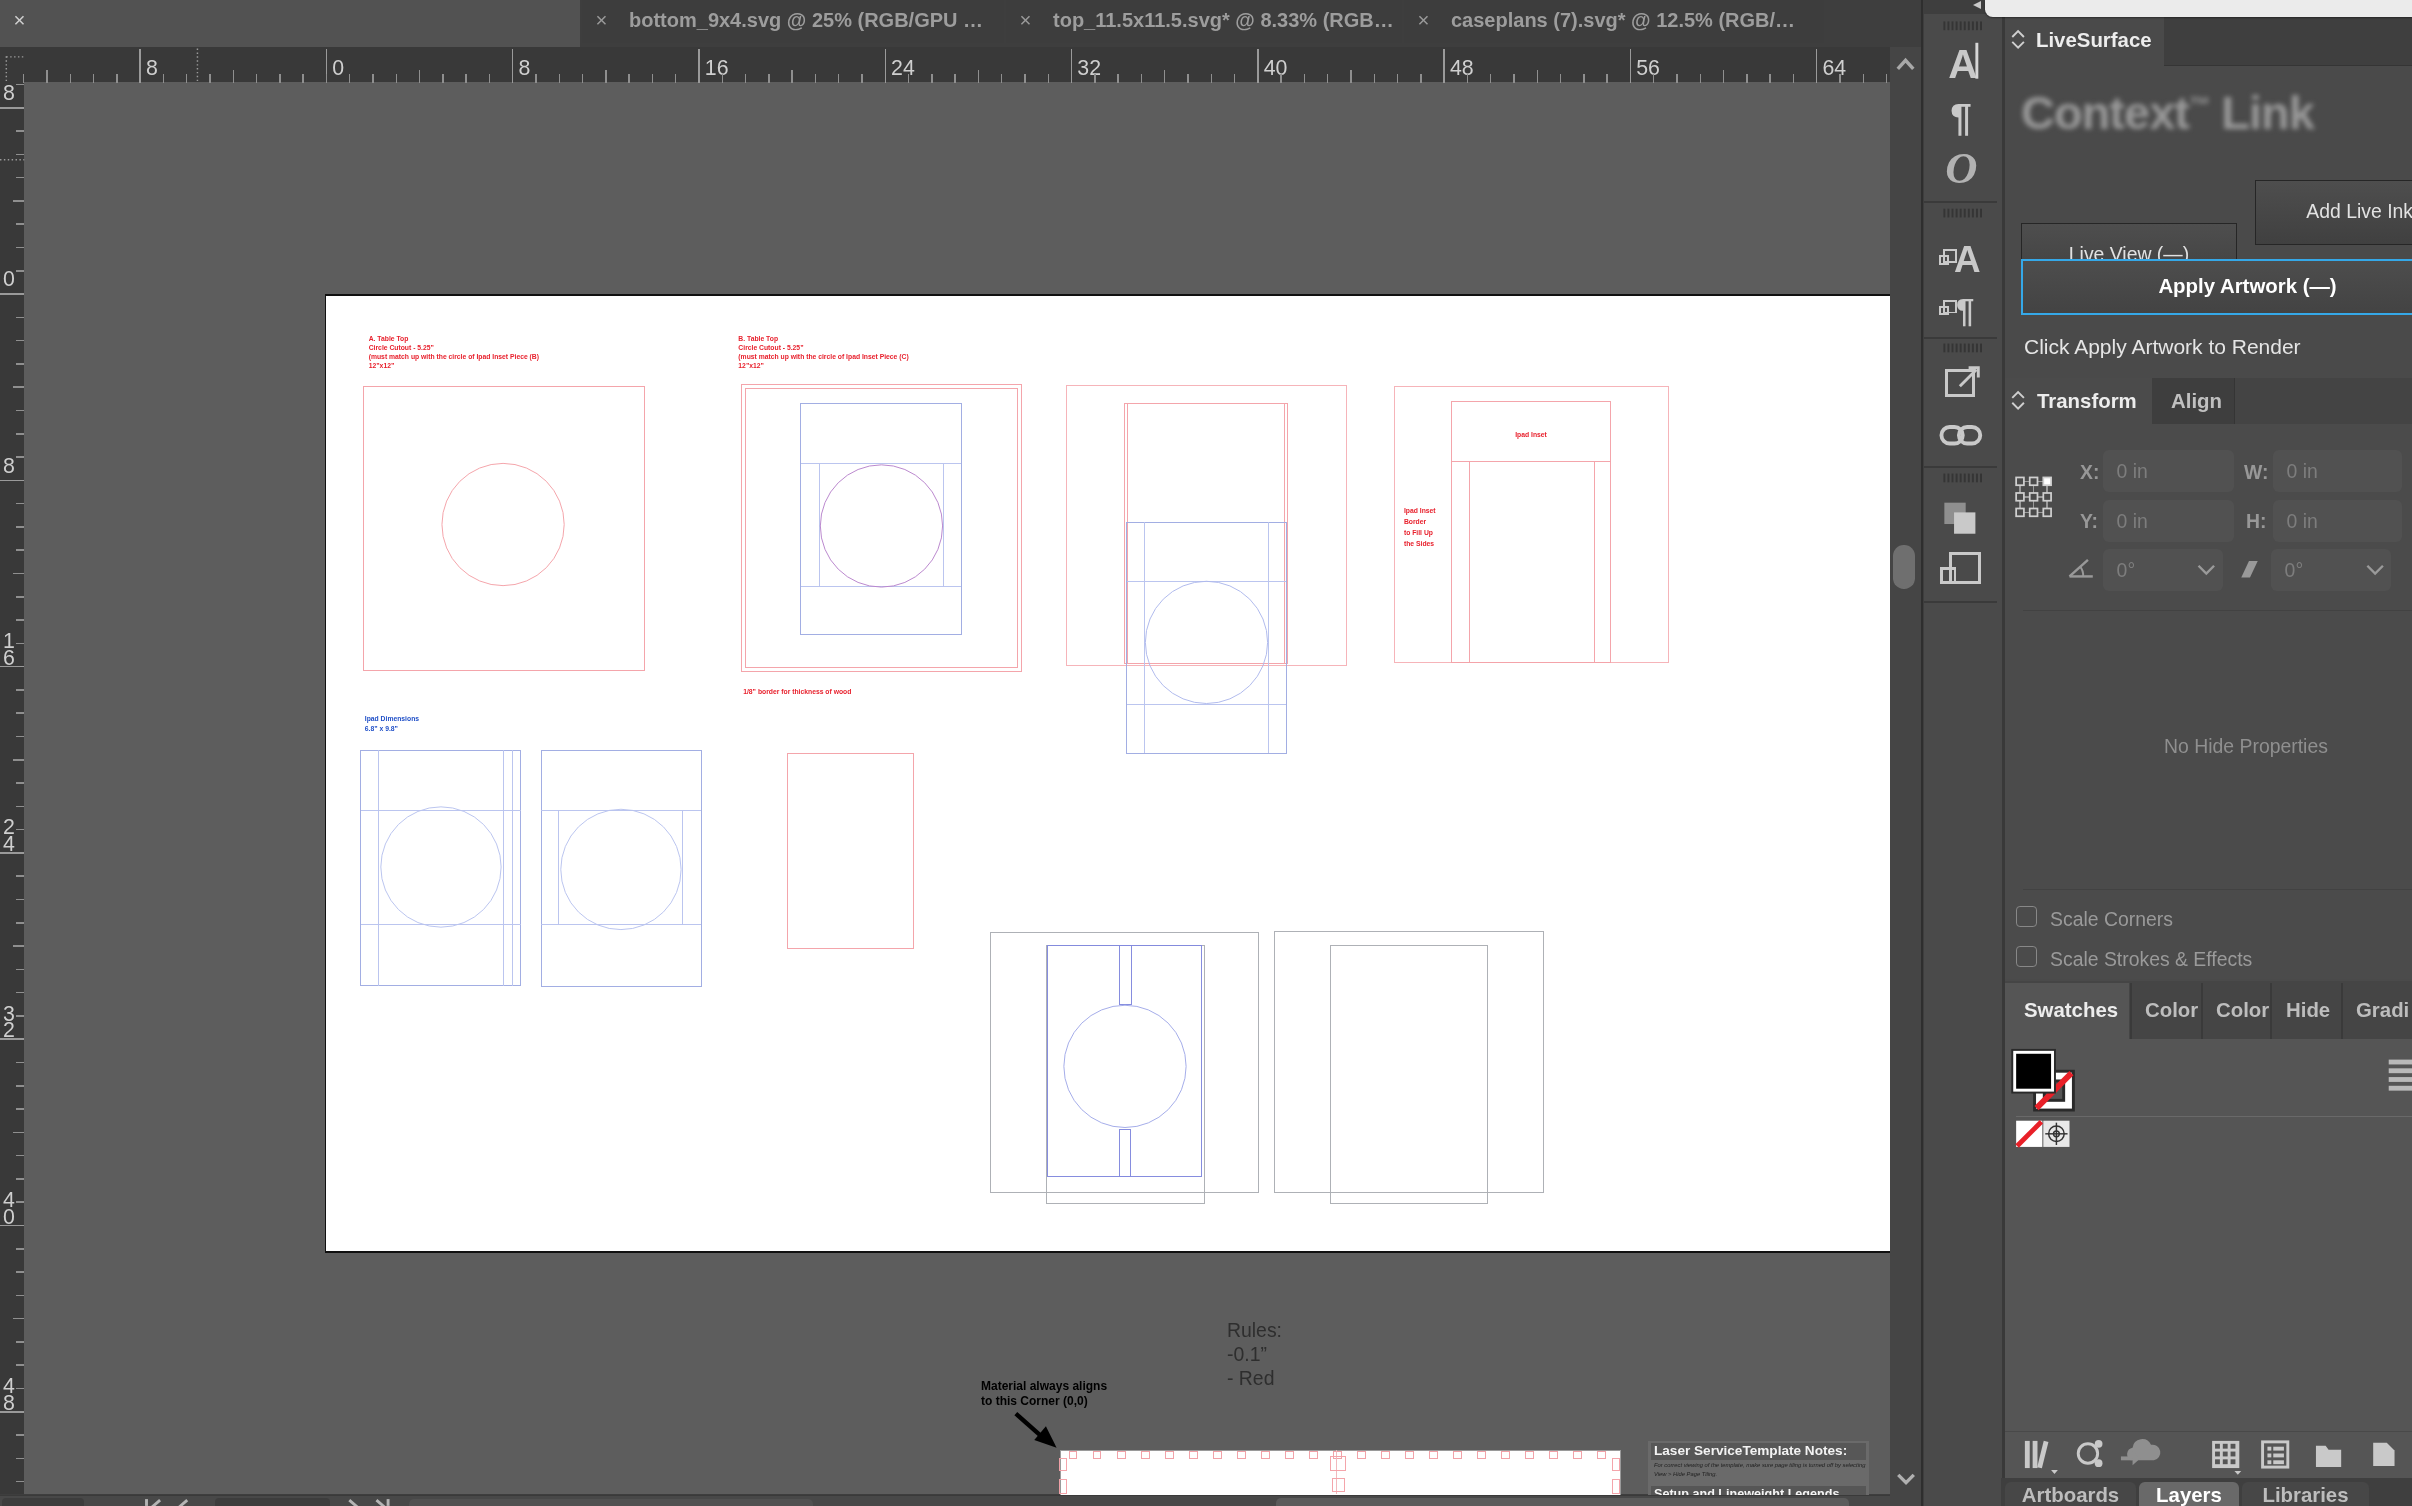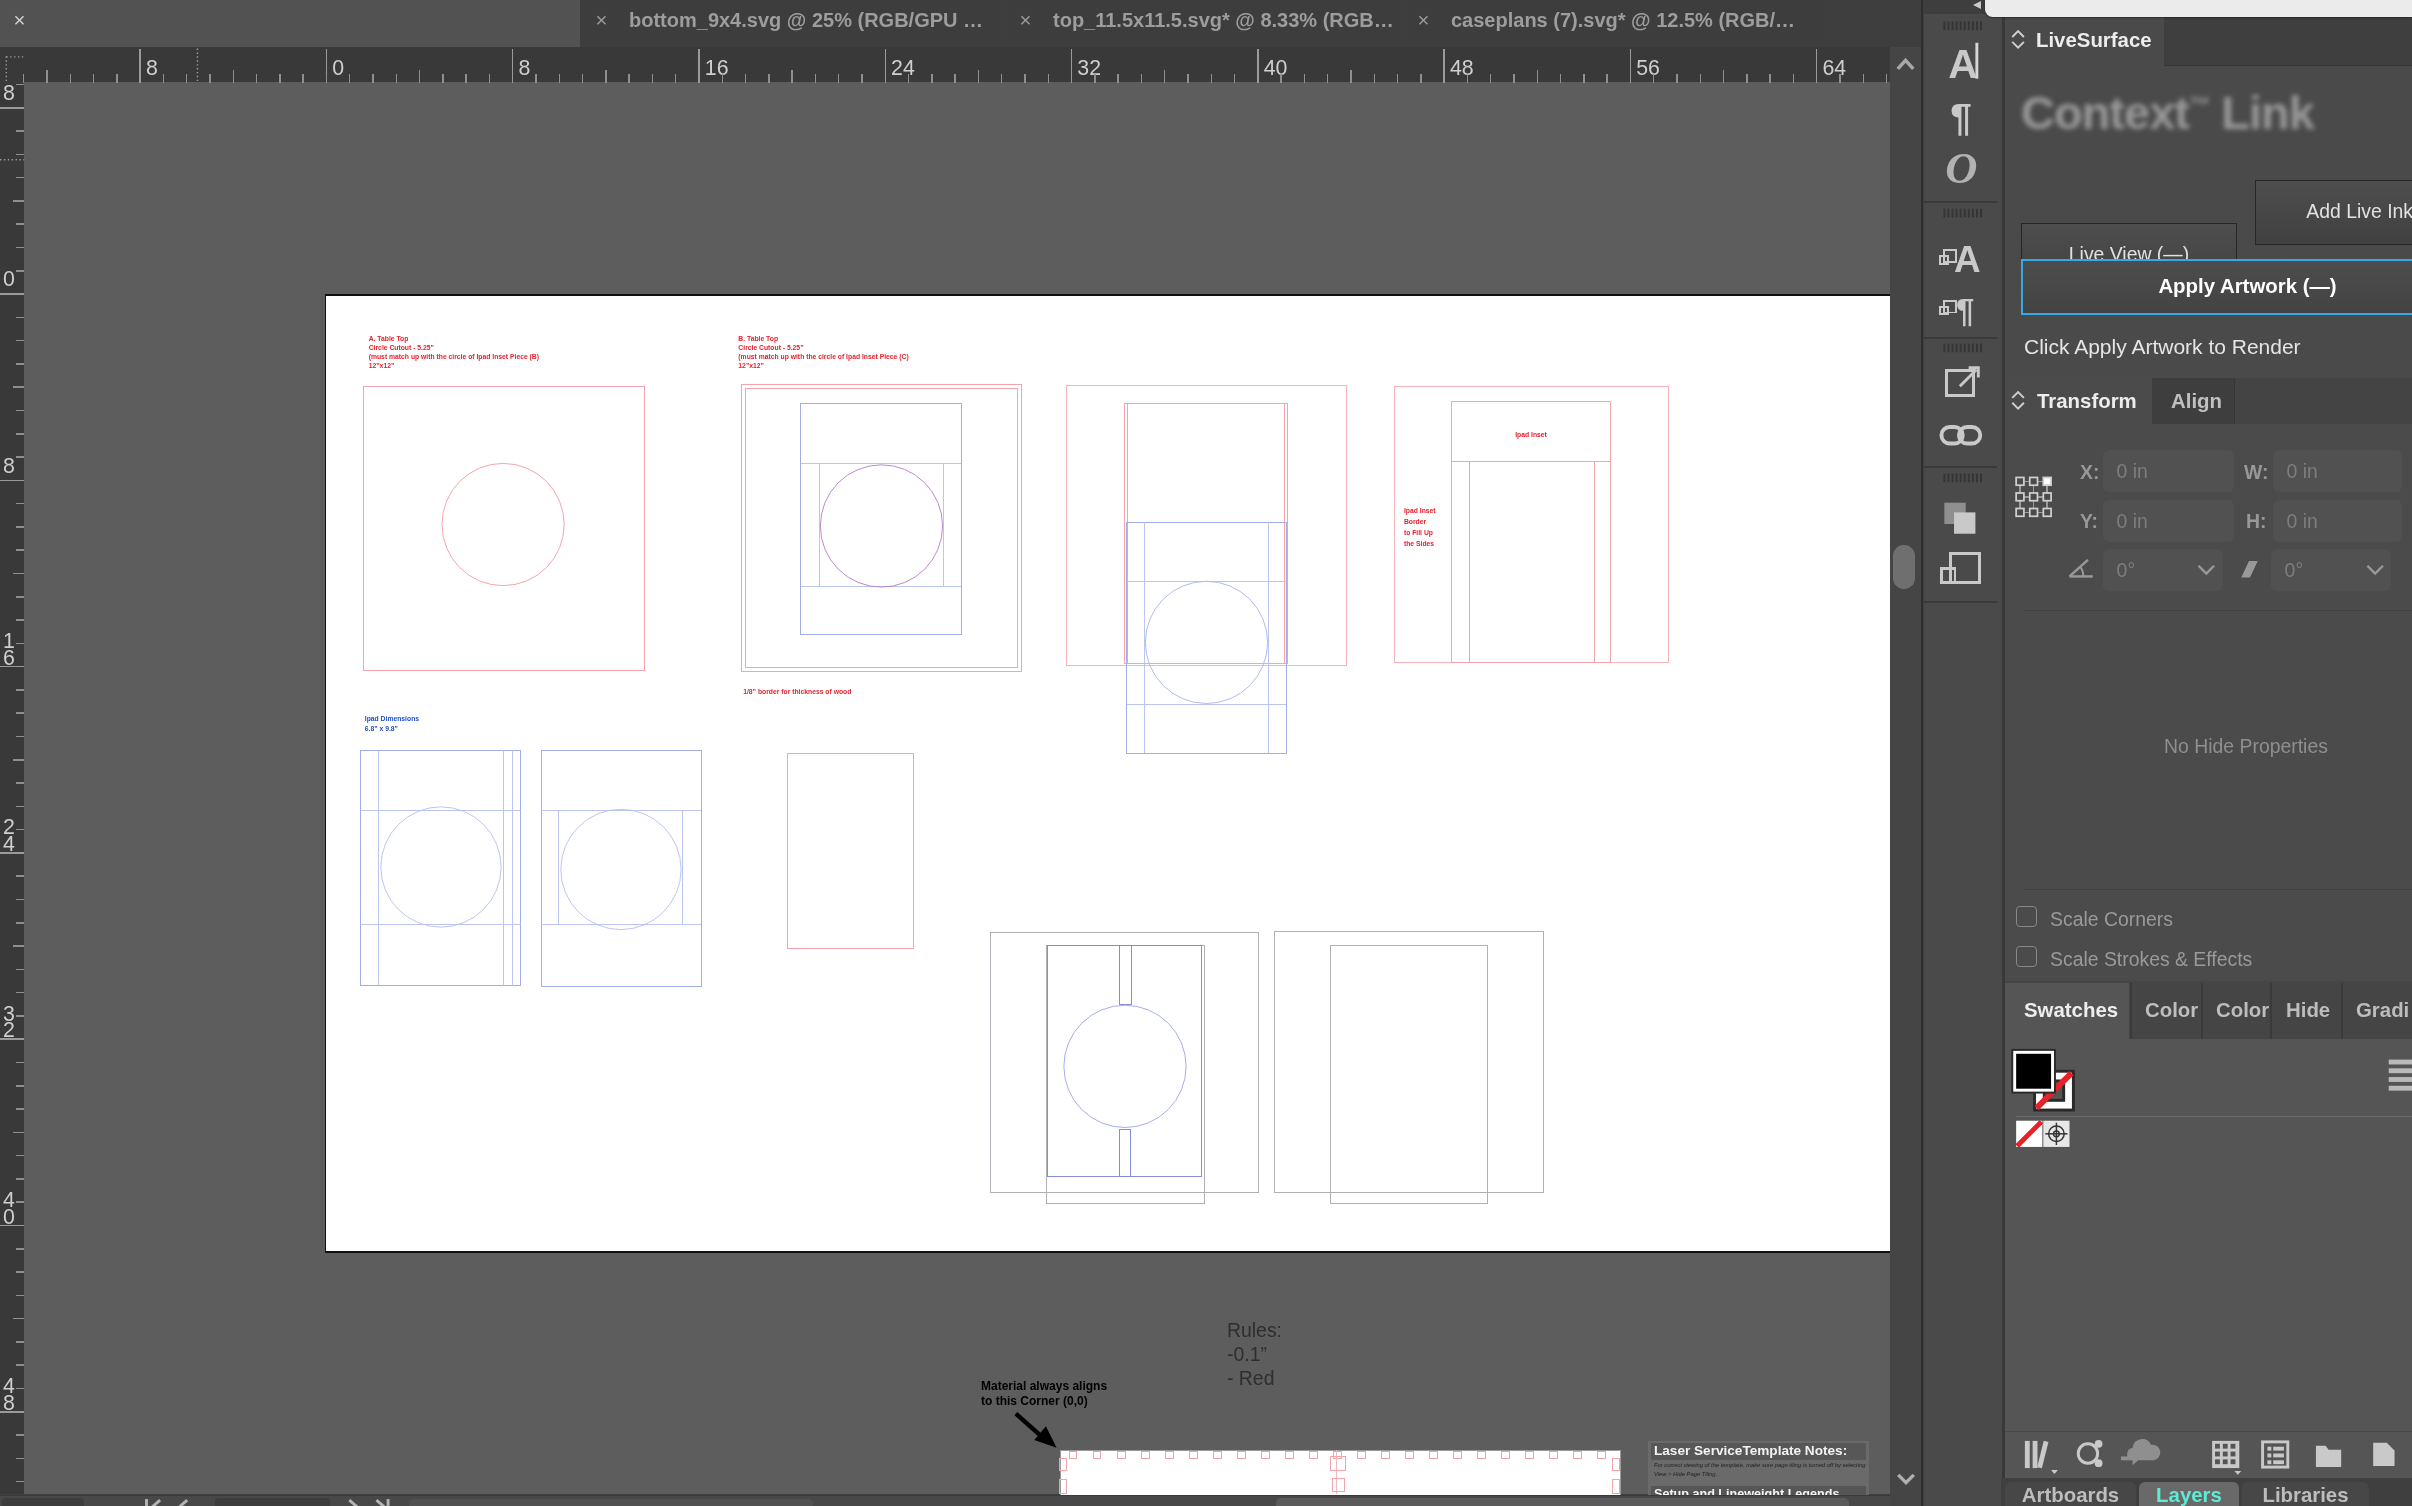--- a/index.html
+++ b/index.html
@@ -122,21 +122,21 @@
   <div class="abs" style="left:2130px;top:983px;width:1.9px;height:56px;background:#3a3a3a;"></div>
   <div class="abs" style="left:2201px;top:983px;width:1.9px;height:56px;background:#3a3a3a;"></div>
   <div class="abs" style="left:2270px;top:983px;width:1.9px;height:56px;background:#3a3a3a;"></div>
   <div class="abs" style="left:2341px;top:983px;width:1.9px;height:56px;background:#3a3a3a;"></div>
   <div class="abs" style="left:2005px;top:1039px;width:408px;height:392px;background:#555555;"></div>
 
   <div class="abs" style="left:2005px;top:1431px;width:408px;height:47px;background:#555555;border-top:1px solid #494949;"></div>
 
   <div class="abs" style="left:2001px;top:1478px;width:411px;height:28px;background:#3f3f3f;"></div>
   <div class="abs" style="left:2005px;top:1482px;width:131px;height:24px;background:#474747;border-radius:5.8px 5.8px 0 0;color:#bdbdbd;font-size:20.4px;font-weight:700;text-align:center;line-height:27px;">Artboards</div>
-  <div class="abs" style="left:2139px;top:1482px;width:100px;height:24px;background:#696969;border-radius:5.8px 5.8px 0 0;color:#5eead4;font-size:20.4px;font-weight:700;text-align:center;line-height:27px;">Layers</div>
+  <div class="abs" style="left:2139px;top:1482px;width:100px;height:24px;background:#696969;border-radius:5.8px 5.8px 0 0;color:#ffffff;font-size:20.4px;font-weight:700;text-align:center;line-height:27px;">Layers</div>
   <div class="abs" style="left:2242px;top:1482px;width:127px;height:24px;background:#474747;border-radius:5.8px 5.8px 0 0;color:#bdbdbd;font-size:20.4px;font-weight:700;text-align:center;line-height:27px;">Libraries</div>
 
   <div class="abs" style="left:1973px;top:1px;width:0;height:0;border-top:4.9px solid transparent;border-bottom:4.9px solid transparent;border-right:8.7px solid #c9c9c9;"></div>
   <div class="abs" style="left:1985px;top:0;width:427px;height:16.5px;background:#ebebeb;border-bottom-left-radius:7.8px;box-shadow:0 1px 1.9px rgba(0,0,0,0.4);"></div>
 
   <svg id="ov" class="abs" style="left:0;top:0;" width="2412" height="1506" viewBox="0 0 2486 1552">
       <line x1="144.4" y1="50" x2="144.4" y2="85" stroke="#9a9a9a" stroke-width="1.5" shape-rendering="crispEdges"></line>
       <text x="150.4" y="77" fill="#cfcfcf" font-size="22" font-weight="400">8</text>
       <line x1="336.4" y1="50" x2="336.4" y2="85" stroke="#9a9a9a" stroke-width="1.5" shape-rendering="crispEdges"></line>
       <text x="342.4" y="77" fill="#cfcfcf" font-size="22" font-weight="400">0</text>

